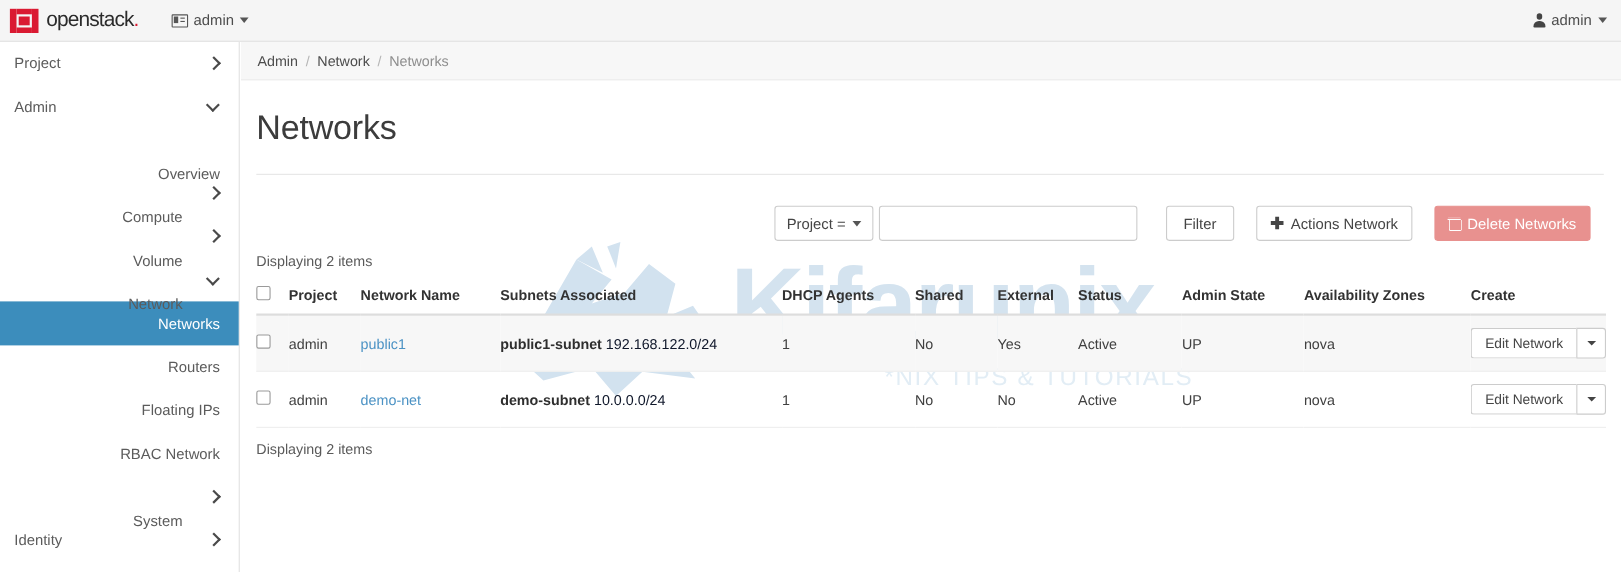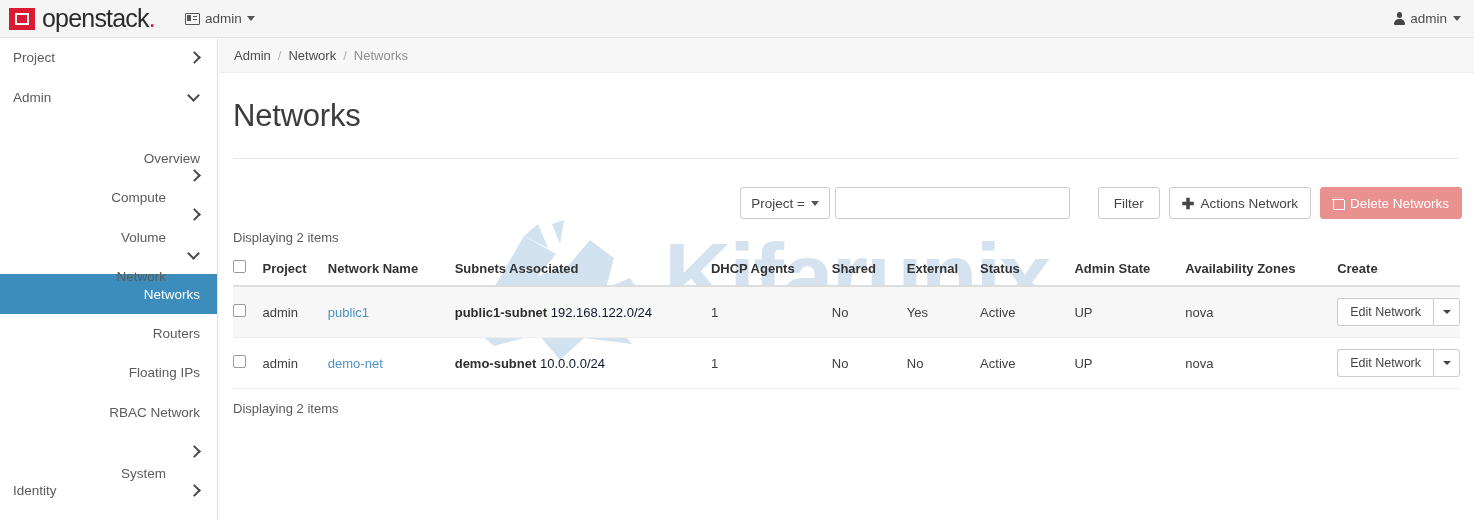--- a/index.html
+++ b/index.html
@@ -31,21 +31,21 @@
   .os-logo .bar {
     position: absolute; background: #da1a32;
   }
   .os-logo .b-l { left: 0;  top: 0; width: 6px;  height: 22px; }
   .os-logo .b-r { right: 0; top: 0; width: 6px;  height: 22px; }
   .os-logo .b-t { left: 6px; top: 0; width: 14px; height: 5px; }
   .os-logo .b-b { left: 6px; bottom: 0; width: 14px; height: 5px; }
   .os-logo .b-c { left: 8px; top: 7px; width: 10px; height: 8px;
                   background: #da1a32; }
   .brand-text {
-    font-size: 25px; letter-spacing: -0.8px; color: #2b2b2b;
+    font-size: 19px; letter-spacing: -0.8px; color: #2b2b2b;
     font-weight: 400; line-height: 1;
   }
   .brand-dot { color: #da1a32; }
 
   .proj-switch {
     display: flex; align-items: center; gap: 5px;
     margin-left: 24px; color: #4d4d4d; font-size: 13.5px;
     cursor: pointer; padding: 4px 6px;
   }
   .proj-icon {
@@ -158,23 +158,24 @@
   .title-rule {
     margin: 25px 16px 0 14px;
     border-bottom: 1px solid #e6e6e6;
   }
 
   
   .toolbar {
     position: relative;
     margin-top: 28px;
     height: 32px;
-    padding-right: 12px;
+    padding-right: 28px;
     display: flex; justify-content: flex-end; align-items: center;
     z-index: 5;
+    gap: 11px;
   }
   .btn {
     height: 32px;
     border: 1px solid #cccccc;
     background: #ffffff;
     border-radius: 3px;
     font-size: 13.5px;
     color: #454545;
     display: inline-flex; align-items: center; justify-content: center;
     padding: 0 11px;
@@ -187,21 +188,21 @@
     border-radius: 3px; gap: 6px; padding: 0 10px;
   }
   .filter-input {
     width: 235px; height: 32px;
     border: 1px solid #cccccc; border-radius: 3px;
     margin-left: 5px;
     background: #fff;
     outline: none; padding: 0 9px; font-size: 13px;
     font-family: "Liberation Sans", sans-serif;
   }
-  .btn-filter { margin-left: 28px; padding: 0 15px; }
+  .btn-filter { margin-left: 15px; padding: 0 15px; }
   .btn-create { margin-left: 9px; gap: 6px; padding: 0 12px; }
   .plus-ic { font-weight: 700; font-size: 15px; line-height: 1; }
   .btn-delete {
     margin-left: 9px; gap: 7px; padding: 0 12px;
     background: #e8918f; border-color: #e8918f; color: #ffffff;
   }
   .trash-ic {
     width: 10px; height: 11px; position: relative; display: inline-block;
   }
   .trash-ic::before {
@@ -397,20 +398,21 @@
   <div class="title-rule"></div>
 
   <div class="watermark">
     <svg class="wm-rhino" width="260" height="160" viewBox="0 0 260 160">
       <path d="M8 108 L60 18 L92 36 L74 58 L104 48 L126 22 L150 40 L142 70 L166 60
                L184 86 L150 104 L168 126 L120 120 L96 142 L74 116 L30 128 Z" fill="#d2e2ef"></path>
       <path d="M60 18 L74 6 L84 30 Z" fill="#d2e2ef"></path>
       <path d="M88 6 L100 2 L96 26 Z" fill="#d2e2ef"></path>
     </svg>
     <div class="wm-text">Kifarunix</div>
+    <div class="wm-sub">*NIX TIPS &amp; TUTORIALS</div>
   </div>
 
   <div class="toolbar">
     <div class="filter-group">
       <button class="btn btn-filter-type">
         <span>Project =</span>
         <span class="caret"></span>
       </button>
       <input class="filter-input" type="text" placeholder="" value="" style="">
     </div>

